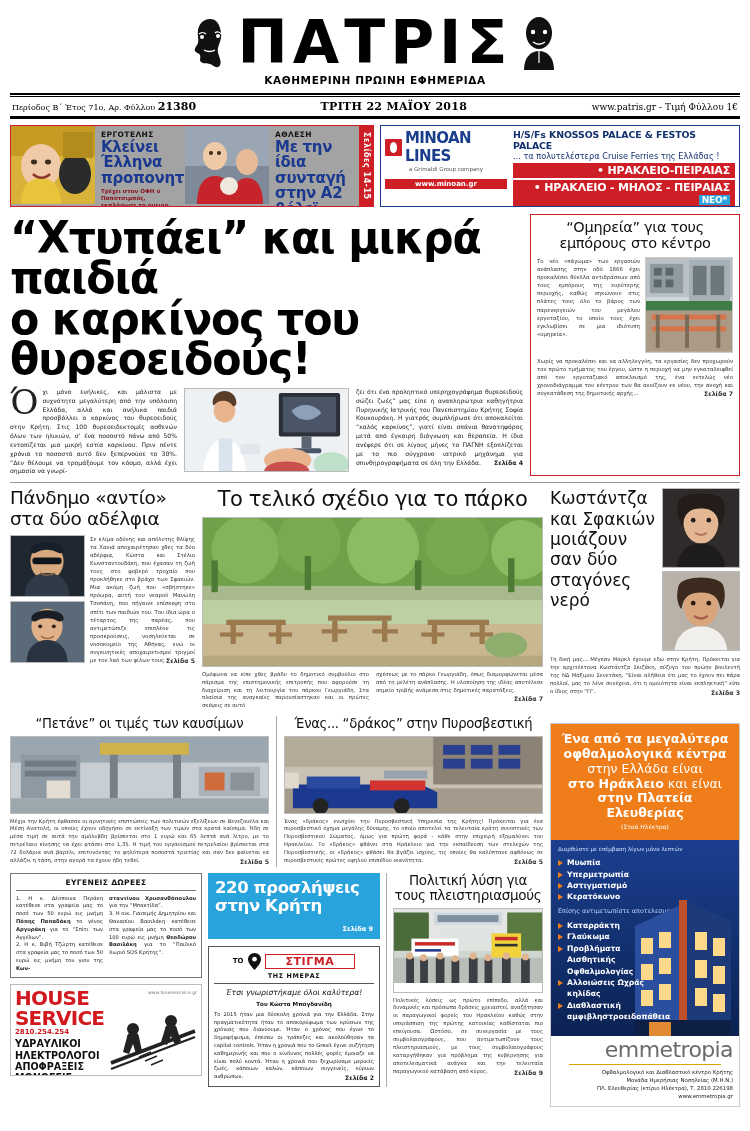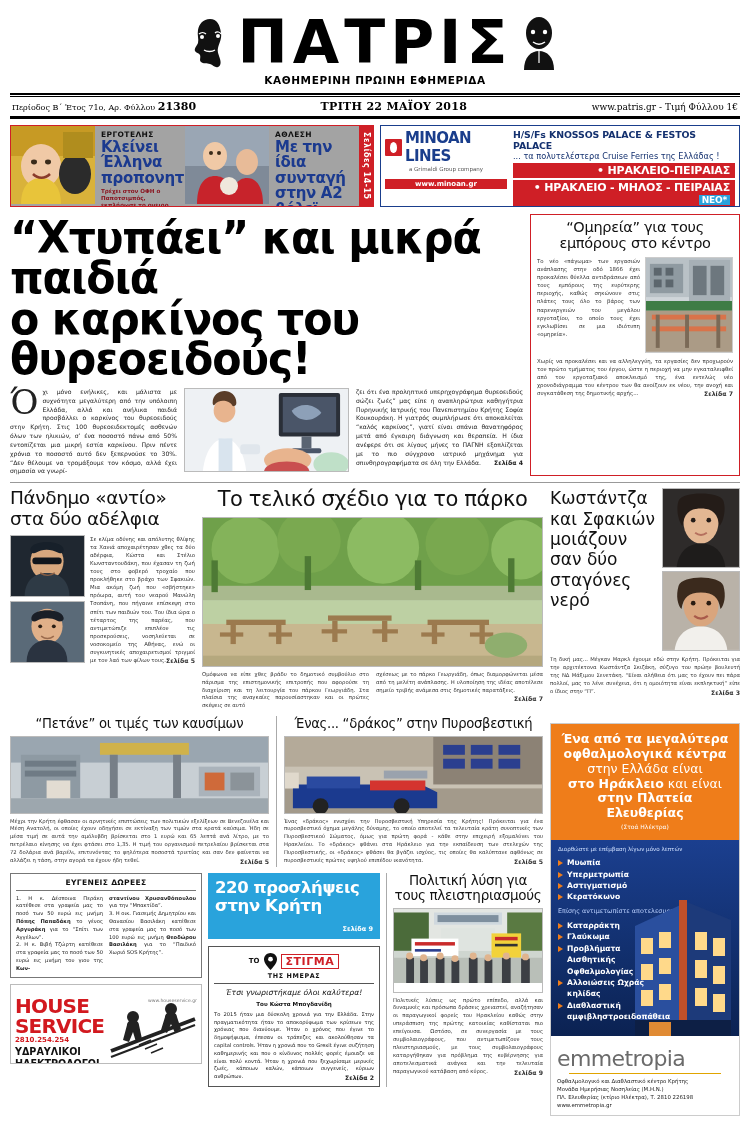--- a/index.html
+++ b/index.html
@@ -183,21 +183,21 @@
   .eye-list { margin-top: 4px; width: 104px; }
   .eye-li { font-size: 7.6px; font-weight: 700; line-height: 1.5; color: #fff; position: relative; padding-left: 9px; }
   .eye-li::before {
     content: ""; position: absolute; left: 0; top: 3px;
     border-left: 5px solid #ef7d1a; border-top: 3.5px solid transparent; border-bottom: 3.5px solid transparent;
   }
   .eye-mid { font-size: 6.4px; color: #bcd2ff; line-height: 1.45; margin: 4px 0 3px; }
   .eye-bld {
     position: absolute; right: 0; bottom: 0; width: 118px; height: 150px;
   }
-  .eye-foot { background: #fff; padding: 10px 6px 6px; text-align: left; }
+  .eye-foot { background: #fff; padding: 1px 6px 6px; text-align: right; }
   .eye-logo { font-size: 22px; color: #6b6b6b; letter-spacing: -0.6px; }
   .eye-rule { border-top: 1px solid #e0a400; margin: 2px 12px 3px; }
   .eye-l1 { font-size: 5.4px; color: #222; line-height: 1.5; }
   .eye-l2 { font-size: 5.4px; color: #222; line-height: 1.5; }
 
   
   .low-zone { display: flex; gap: 7px; margin-top: 6px; }
   .lz-col { flex: 1; min-width: 0; }
   .lz-head { font-size: 13.2px; text-align: center; color: #111; letter-spacing: -0.3px; line-height: 1.15; }
   .lz-photo { width: 100%; height: 78px; border: 1px solid #bbb; margin-top: 4px; overflow: hidden; position: relative; }
@@ -206,39 +206,39 @@
 
   
   .bot-zone { display: flex; gap: 6px; margin-top: 6px; }
   .bz1 { flex: 0 0 192px; }
   .bz2 { flex: 0 0 172px; }
   .bz3 { flex: 1; min-width: 0; }
   .donations { border: 1px solid #777; padding: 4px 5px 5px; }
   .don-title { text-align: center; font-size: 7.6px; font-weight: 700; letter-spacing: 0.3px; padding-bottom: 3px; border-bottom: 1px solid #777; }
   .don-cols { display: flex; gap: 6px; margin-top: 4px; font-size: 5.2px; line-height: 1.5; text-align: justify; color: #222; }
   .don-cols b { font-weight: 700; }
-  .house-ad { border: 1px solid #bbb; margin-top: 6px; padding: 11px 4px 4px; position: relative; overflow: hidden; height: 80px; }
+  .house-ad { border: 1px solid #bbb; margin-top: 6px; padding: 3px 4px 4px; position: relative; overflow: hidden; height: 92px; }
   .ha-title { font-size: 20px; font-weight: 700; color: #d2191f; letter-spacing: -0.8px; line-height: 1; }
   .ha-phone { font-size: 7px; font-weight: 700; color: #d2191f; }
   .ha-url { font-size: 4.6px; color: #777; float: right; margin-top: 2px; }
   .ha-list { font-size: 9.6px; font-weight: 700; color: #111; line-height: 1.18; margin-top: 2px; }
   .ha-art { position: absolute; right: 4px; bottom: 4px; width: 88px; height: 60px; }
 
   .blue-box {
     background: #29a3dc; color: #fff; padding: 6px 7px 24px; position: relative;
   }
   .bb-t { font-size: 16.5px; font-weight: 700; line-height: 1.1; letter-spacing: -0.4px; }
   .bb-pg { position: absolute; right: 7px; bottom: 6px; font-size: 6.5px; font-weight: 700; }
   .stigma { border: 1px solid #555; margin-top: 7px; padding: 6px 5px 5px; }
   .st-row { display: flex; align-items: center; justify-content: center; gap: 4px; }
   .st-to { font-size: 7px; font-weight: 700; }
   .st-pin { width: 13px; height: 17px; position: relative; }
   .st-word {
     border: 1.6px solid #cf1f26; color: #cf1f26; font-weight: 700;
-    font-size: 11px; padding: 0 4px; letter-spacing: 0.5px;
+    font-size: 11px; padding: 0 20px; letter-spacing: 0.5px;
   }
   .st-sub { text-align: center; font-size: 6.4px; font-weight: 700; letter-spacing: 0.6px; margin-top: 2px; }
   .st-line { border-top: 1px solid #555; margin: 3px 0 4px; }
   .st-h { text-align: center; font-size: 7.6px; font-style: italic; }
   .st-by { text-align: center; font-size: 5.6px; font-weight: 700; margin-top: 4px; }
   .st-body { font-size: 5.2px; line-height: 1.5; text-align: justify; color: #222; margin-top: 4px; }
 
   .bz3-head { font-size: 13.5px; text-align: center; line-height: 1.15; color: #111; letter-spacing: -0.3px; }
   .bz3-photo { width: 100%; height: 85px; border: 1px solid #bbb; margin-top: 4px; overflow: hidden; position: relative; }
   .bz3-text { font-size: 5.3px; line-height: 1.5; text-align: justify; color: #333; margin-top: 4px; }

